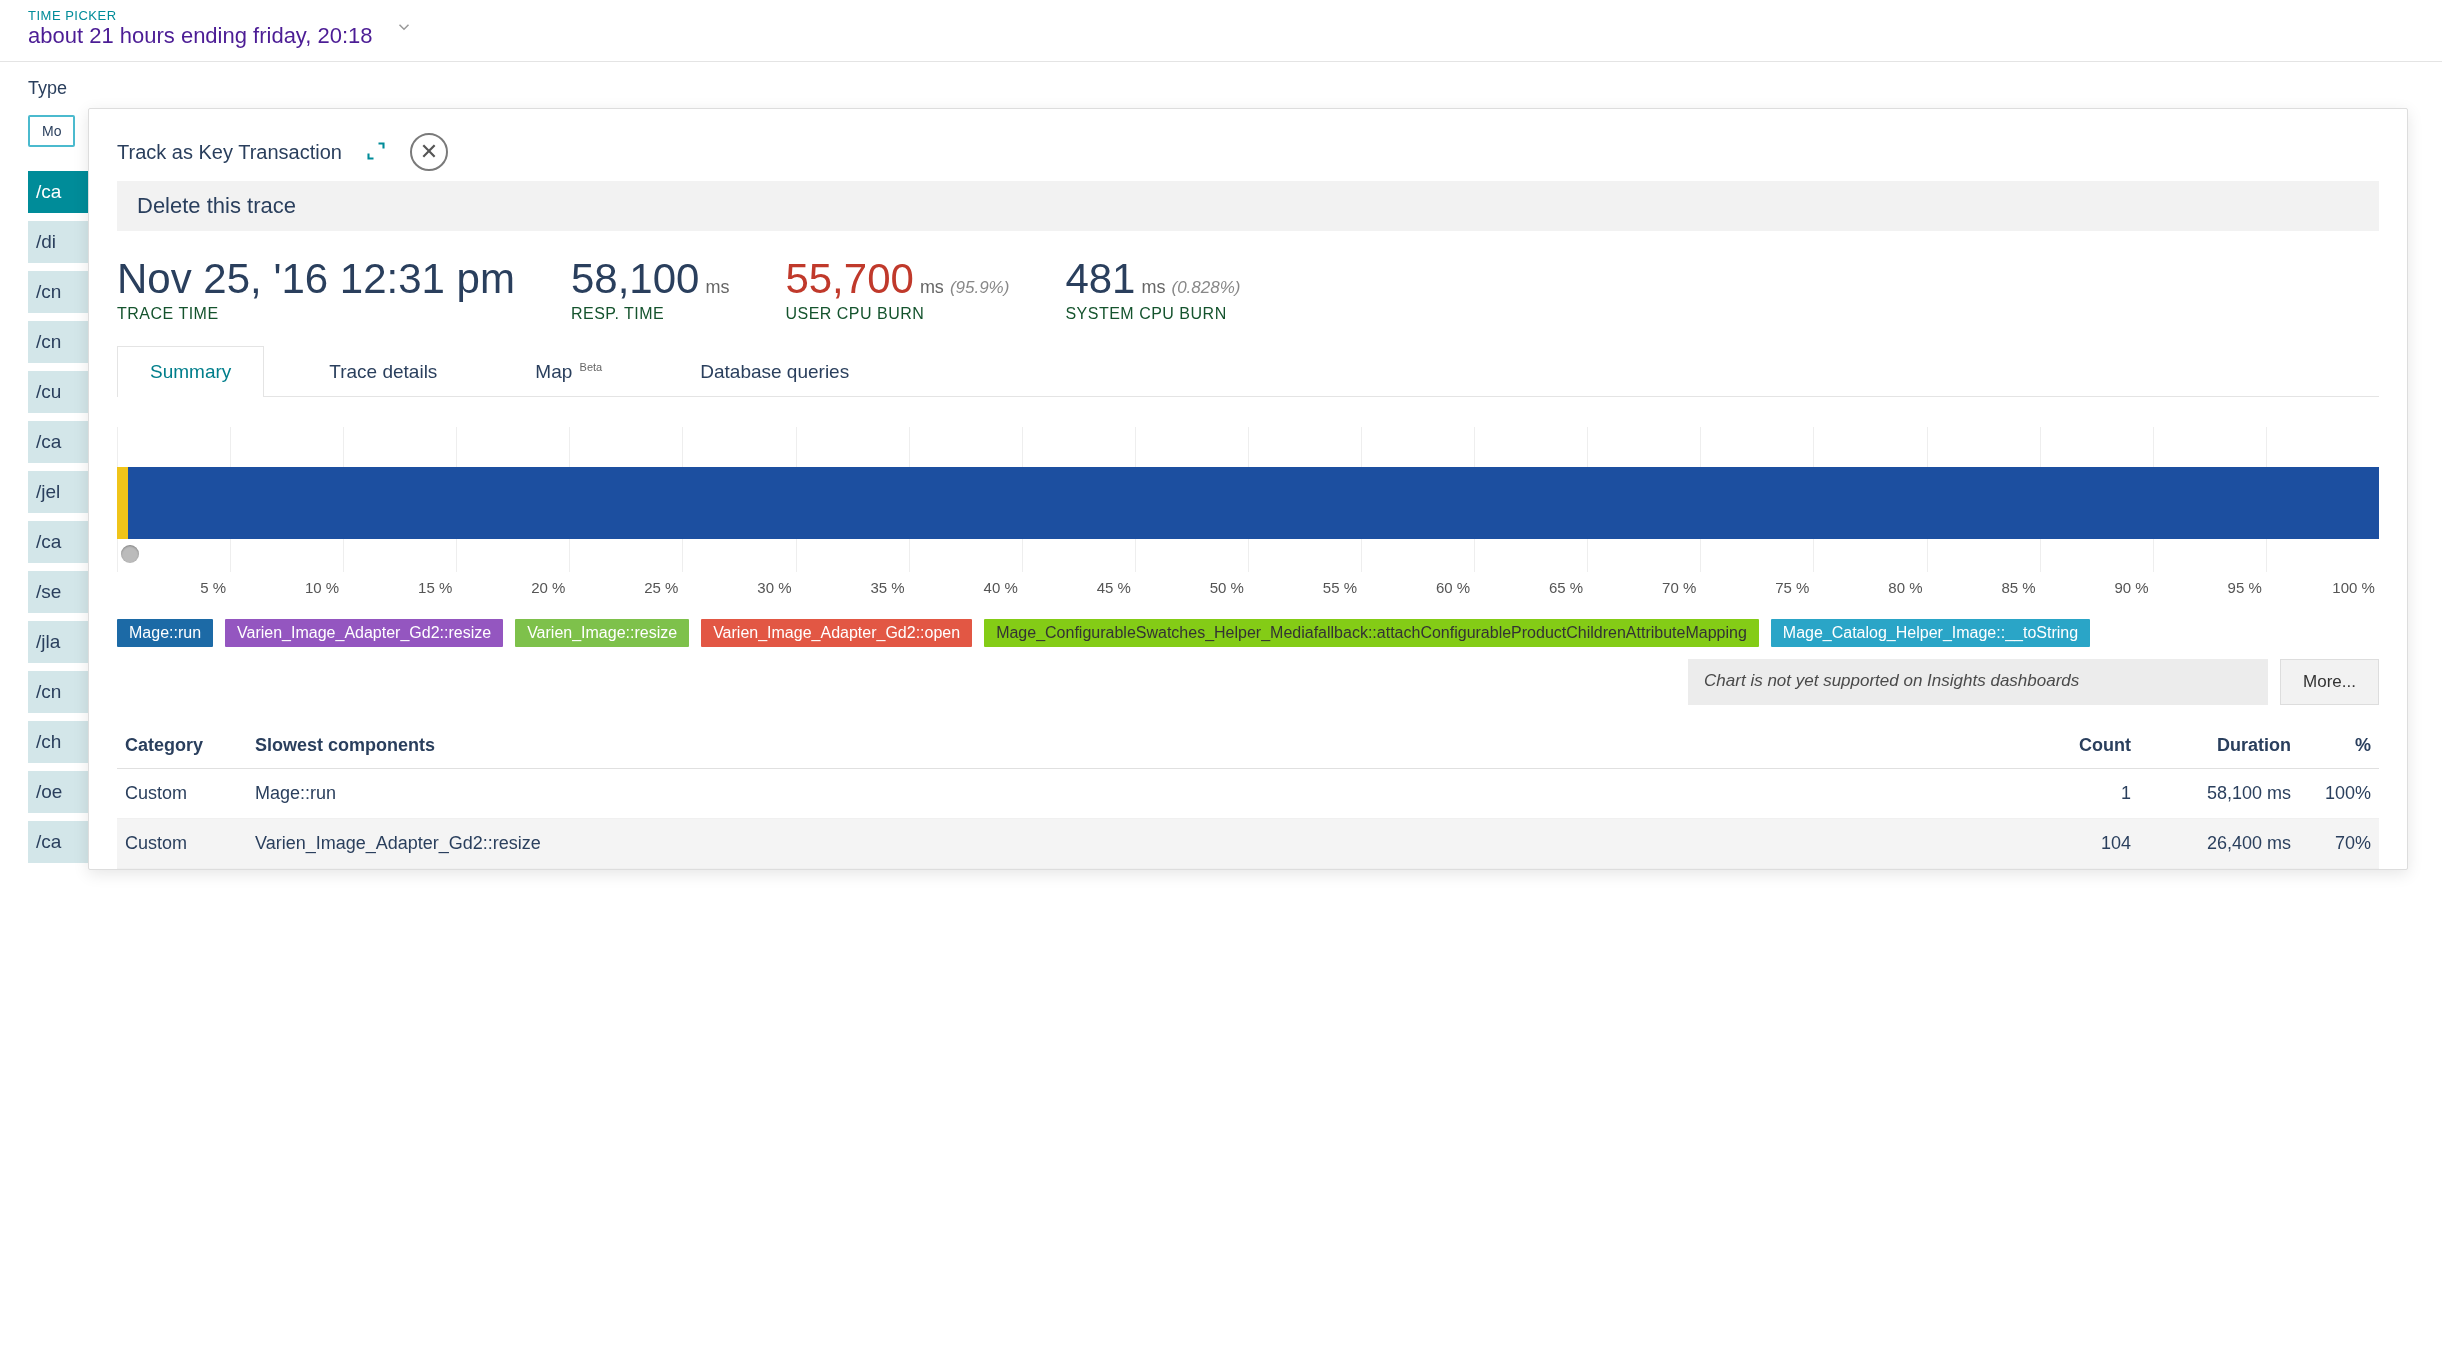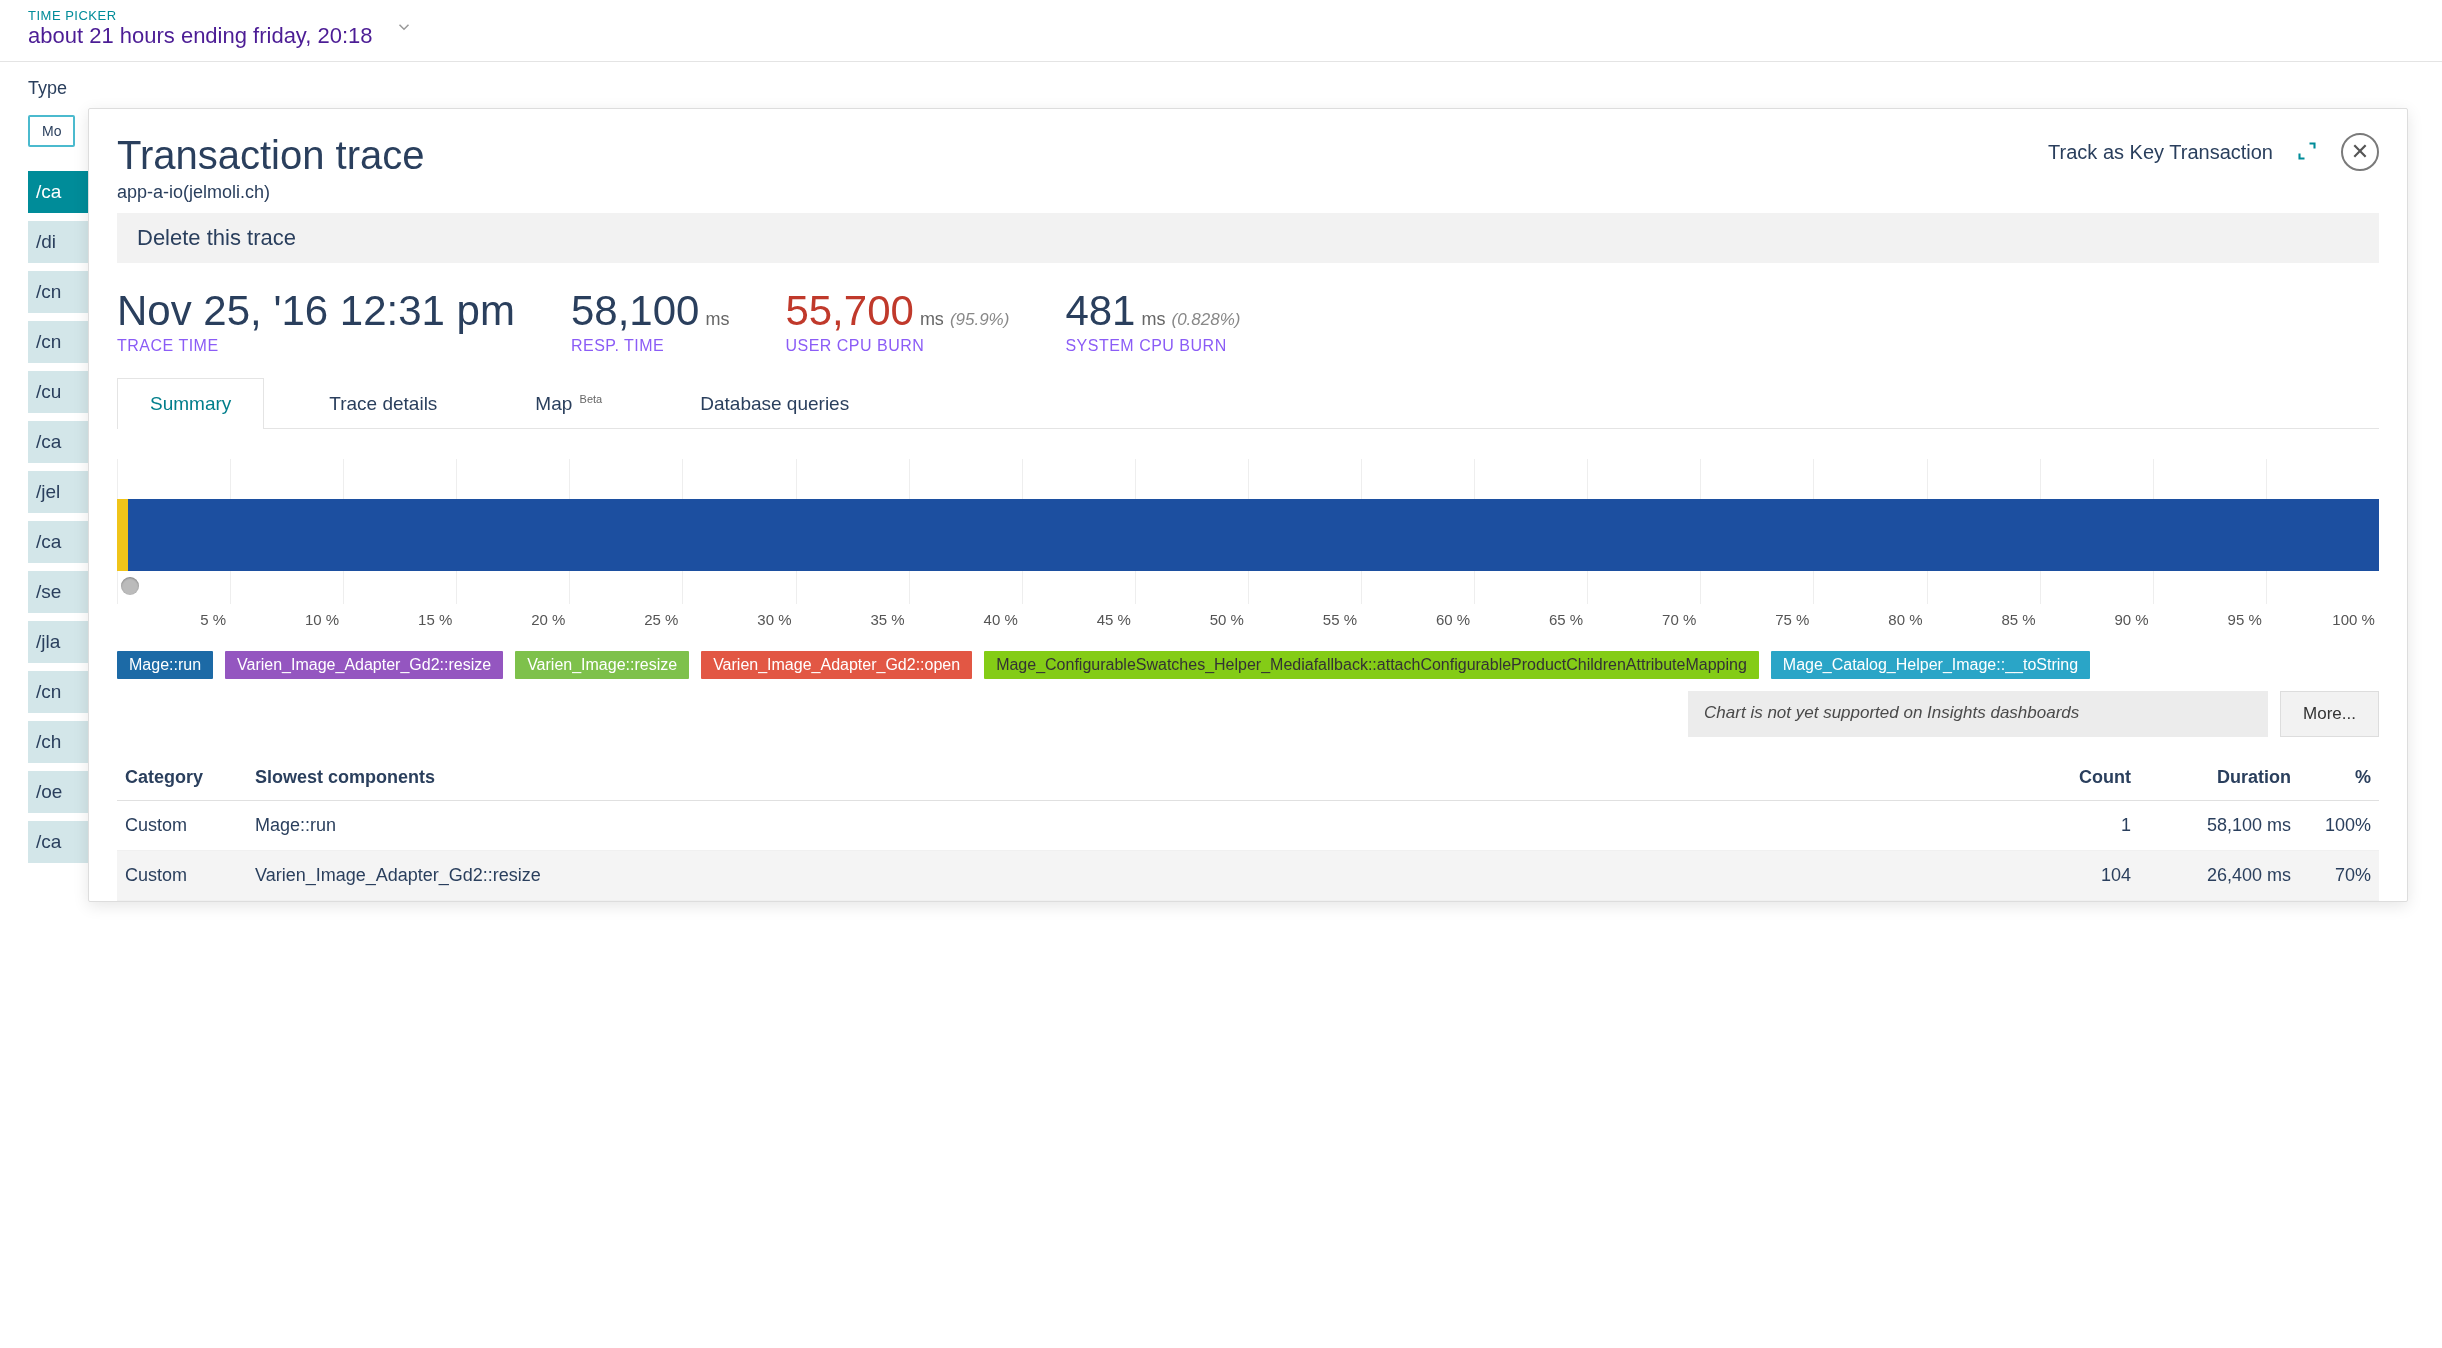--- a/index.html
+++ b/index.html
@@ -153,21 +153,21 @@
 }
 .metric-pct {
   font-size: 17px;
   color: #888;
   font-style: italic;
   font-weight: 400;
 }
 .metric-label {
   font-size: 16px;
   letter-spacing: 0.5px;
-  color: #8b5cf6;
+  color: #14532d;
   margin-top: 2px;
 }
 
 
 .tabs {
   display: flex;
   gap: 32px;
   border-bottom: 1px solid #e4e4e4;
   margin-top: 22px;
 }
@@ -348,24 +348,20 @@
       <div class="tx-item">/jla</div>
       <div class="tx-item">/cn</div>
       <div class="tx-item">/ch</div>
       <div class="tx-item">/oe</div>
       <div class="tx-item">/ca</div>
     </div>
 </div>
 
 <div class="modal">
   <div class="modal-header">
-    <div>
-      <div class="modal-title">Transaction trace</div>
-      <div class="modal-subtitle">app-a-io(jelmoli.ch)</div>
-    </div>
     <div class="modal-header-actions">
       <span class="key-tx-link">Track as Key Transaction</span>
       <span class="expand-icon">
         <svg width="20" height="20" viewBox="0 0 24 24" fill="none" stroke="currentColor" stroke-width="2.5">
             <polyline points="15 3 21 3 21 9"></polyline>
             <polyline points="9 21 3 21 3 15"></polyline>
           </svg>
       </span>
       <span class="close-btn">
         <span>✕</span>

